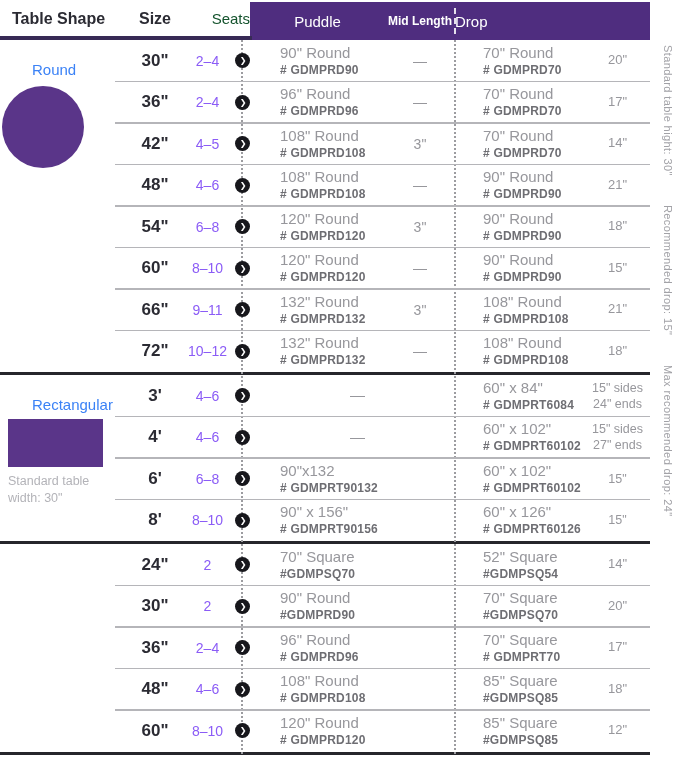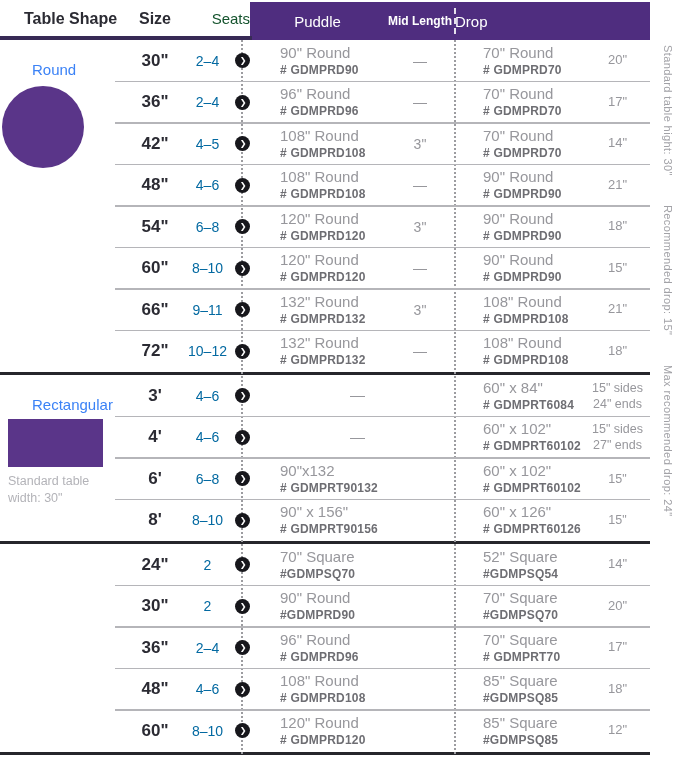--- a/index.html
+++ b/index.html
@@ -4,21 +4,21 @@
 <style>
   html,body{margin:0;padding:0;background:#fff;}
   .page{position:relative;width:679px;height:759px;background:#fff;overflow:hidden;
         font-family:"Liberation Sans",sans-serif;color:#2b2b33;}
   .table-area{position:relative;width:650px;}
 
   
   .hdr{position:relative;height:40px;width:650px;}
   .hdr-left{position:absolute;left:0;top:0;height:37px;width:250px;display:grid;
             grid-template-columns:130px 50px 70px;align-items:center;}
-  .h-shape{font-weight:bold;font-size:16px;padding-left:24px;}
+  .h-shape{font-weight:bold;font-size:16px;padding-left:12px;}
   .h-size{font-weight:bold;font-size:16px;text-align:center;}
   .h-seats{font-size:15px;color:#14532d;text-align:right;}
   .hdr-underline{position:absolute;left:0;top:36px;width:252px;height:4px;background:#372a55;}
   .hdr-purple{position:absolute;left:250px;top:2px;width:400px;height:38px;background:#4f2d7f;
               display:grid;grid-template-columns:135px 70px 130px 65px;align-items:center;color:#fff;}
   .hp-floor{font-weight:bold;font-size:15px;text-align:center;}
   .hp-puddle{font-size:15px;text-align:center;}
   .hp-mid{font-weight:bold;font-size:12px;text-align:center;}
   .hp-drop{font-size:15px;}
   .hp-dash{position:absolute;left:204px;top:6px;bottom:6px;border-left:2px dashed rgba(255,255,255,.85);}
@@ -30,21 +30,21 @@
   .circle{width:82px;height:82px;border-radius:50%;background:#5a3589;margin:8px 0 0 2px;}
   .rect{width:95px;height:48px;background:#5a3589;margin:6px 0 0 8px;}
   .square{width:70px;height:67px;background:#5a3589;margin:7px 0 0 8px;}
   .shape-note{font-size:12.5px;color:#b3b3b8;line-height:1.35;padding:6px 0 0 8px;max-width:112px;}
 
   .rows{margin-left:130px;}
   .row{display:grid;grid-template-columns:50px 55px 15px 135px 70px 130px 65px;height:41.5px;position:relative;}
   .row + .row::before{content:"";position:absolute;left:-15px;right:0;top:-1px;height:1.5px;background:#b5b5b9;}
   .cell{display:flex;align-items:center;justify-content:center;}
   .c-size{font-weight:bold;font-size:17px;color:#2b2b33;}
-  .c-seats{font-size:14px;color:#0369a1;}
+  .c-seats{font-size:14px;color:#8b5cf6;}
   .arrow{width:15px;height:15px;border-radius:50%;background:#17171c;color:#fff;font-size:8px;
          display:flex;align-items:center;justify-content:center;padding-left:1px;box-sizing:border-box;}
   .c-floor,.c-mid{flex-direction:column;align-items:flex-start;justify-content:center;line-height:1.25;}
   .c-floor{padding-left:30px;box-sizing:border-box;}
   .c-mid{padding-left:28px;box-sizing:border-box;}
   .val{font-size:15px;color:#97979c;}
   .val.dash-only{margin-left:70px;}
   .pn{font-size:12px;font-weight:bold;color:#6e6e73;letter-spacing:.2px;}
   .pn:empty,.dropv2:empty{display:none;}
   .c-puddle{font-size:14px;color:#97979c;}

